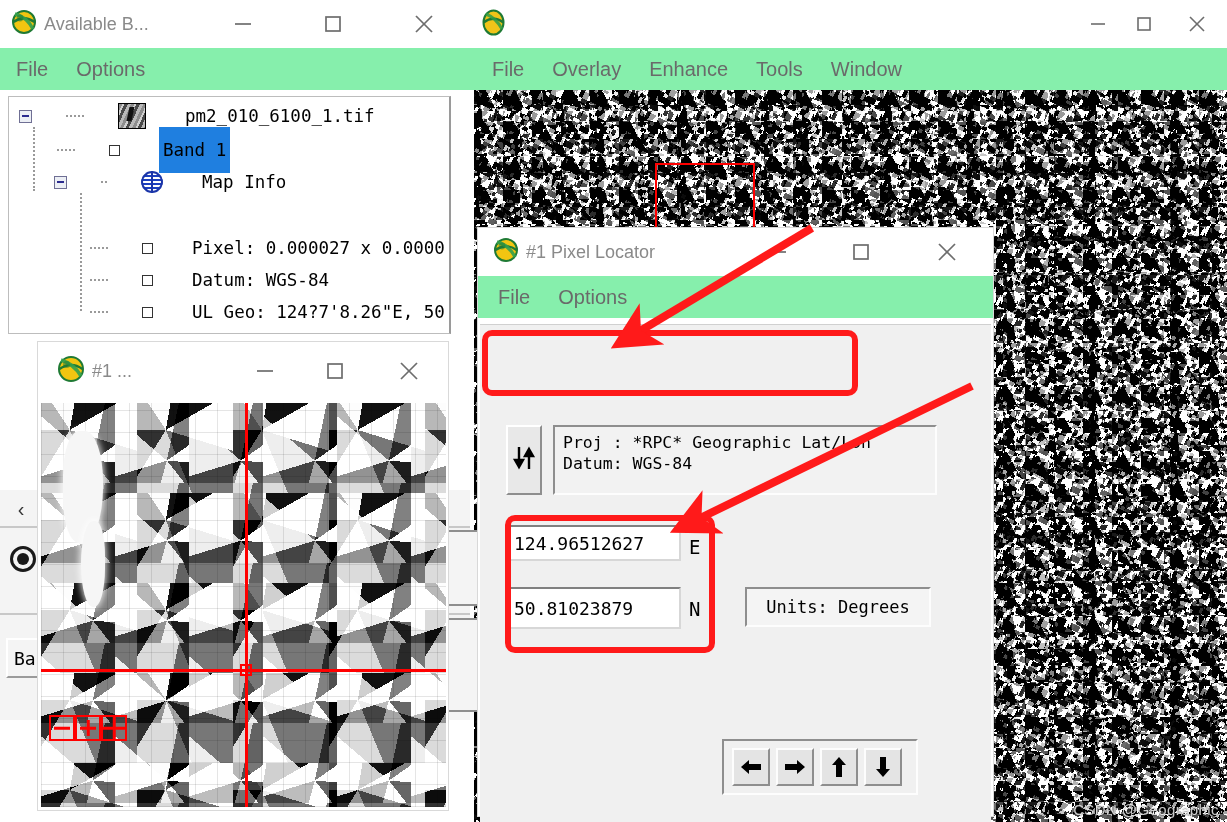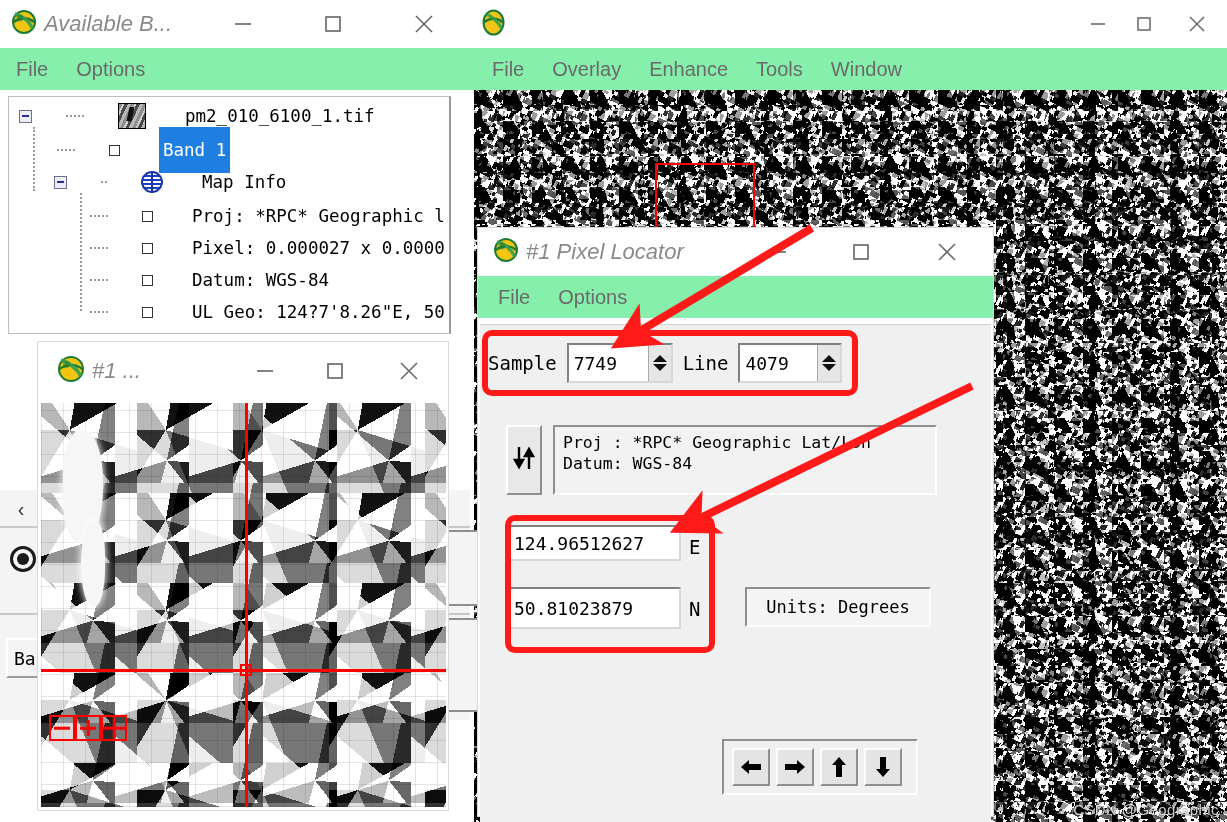--- a/index.html
+++ b/index.html
@@ -12,22 +12,22 @@
   #root { position: relative; width: 1227px; height: 822px; overflow: hidden; }
 
   
   .win { position: absolute; background: #ffffff; box-sizing: border-box; }
   .titlebar {
     position: relative; height: 48px; background: #ffffff;
     display: flex; align-items: center;
   }
   .titlebar .tb-icon { margin-left: 10px; margin-right: 6px; flex: 0 0 auto; }
   .titlebar .tb-title {
-    font-size: 22px; color: #8a8a8a; white-space: nowrap;
-    font-family: "Liberation Sans", sans-serif; letter-spacing: 0px; font-style: italic;
+    font-size: 18px; color: #8a8a8a; white-space: nowrap;
+    font-family: "Liberation Sans", sans-serif; letter-spacing: 0px;
   }
   .tb-buttons { position: absolute; right: 0; top: 0; height: 48px; display: flex; align-items: center; }
   .tb-btn {
     width: 46px; height: 48px; display: flex; align-items: center; justify-content: center;
     color: #6d6d6d;
   }
   .tb-btn svg { display: block; }
 
   .menubar {
     height: 42px; display: flex; align-items: center; background: #86efac;
@@ -75,21 +75,21 @@
       repeating-linear-gradient(0deg, #1c3fbf 0 2px, #ffffff 2px 4px),
       #2346c8;
     box-shadow: inset 0 0 0 2px #1b35a8;
     position: relative; overflow:hidden;
   }
   .globe-ico::before{
     content:""; position:absolute; left:50%; top:0; width:2px; height:100%;
     background:#1b35a8; transform: translateX(-50%);
   }
   .tree-label { margin-left: 8px; }
-  .tree-label.sel { background: #1f7fe0; color: #ffffff; padding: 13px 4px; }
+  .tree-label.sel { background: #1f7fe0; color: #000000; padding: 13px 4px; }
 
   
   #img-win { left: 470px; top: 0; width: 757px; height: 822px; background:#fff; }
   #img-win .img-canvas {
     position: absolute; left: 4px; top: 88px; width: 753px; height: 734px;
     overflow: hidden;
   }
   .noise {
     position:absolute; inset:0;
     background-color:#9a9a9a;
@@ -312,25 +312,20 @@
 
         <div class="tree-row" style="left:45px; top:74px;">
           <span class="exp-box">
               <i></i>
             </span>
           <span class="dotted-h" style="width:6px;"></span>
           <span class="globe-ico"></span>
           <span class="tree-label">Map Info</span>
         </div>
 
-        <div class="tree-row" style="left:78px; top:108px;">
-          <span class="dotted-h"></span>
-          <span class="leaf-box"></span>
-          <span class="tree-label">Proj: *RPC* Geographic l</span>
-        </div>
         <div class="tree-row" style="left:78px; top:140px;">
           <span class="dotted-h"></span>
           <span class="leaf-box"></span>
           <span class="tree-label">Pixel: 0.000027 x 0.0000</span>
         </div>
         <div class="tree-row" style="left:78px; top:172px;">
           <span class="dotted-h"></span>
           <span class="leaf-box"></span>
           <span class="tree-label">Datum: WGS-84</span>
         </div>
@@ -422,38 +417,20 @@
         </div>
       </div>
     </div>
     <div class="menubar" style="padding-left:6px;">
       <span class="menu-item">File</span>
       <span class="menu-item">Options</span>
     </div>
 
     <div class="pl-body">
 
-      <div style="position:absolute; left:8px; top:10px; width:372px; height:56px; display:flex; align-items:center; gap:10px;">
-        <span class="idl-text" style="font-size:19px;">Sample</span>
-        <div class="idl-field" style="width:106px;height:40px;">
-          <span style="flex:1;">7749</span>
-          <div class="spinner">
-            <div class="spin-up"></div>
-            <div class="spin-dn"></div>
-          </div>
-        </div>
-        <span class="idl-text" style="font-size:19px;">Line</span>
-        <div class="idl-field" style="width:104px;height:40px;">
-          <span style="flex:1;">4079</span>
-          <div class="spinner">
-            <div class="spin-up"></div>
-            <div class="spin-dn"></div>
-          </div>
-        </div>
-      </div>
 
       <div style="position:absolute; left:26px; top:100px; width:36px; height:70px; background:#e8e8e8;
                   border:2px solid; border-color:#fff #8e8e8e #8e8e8e #fff; box-sizing:border-box;
                   display:flex; align-items:center; justify-content:center;">
         <span>
           <svg width="24" height="26" viewBox="0 0 24 26">
             <path d="M7 2 L7 18 M7 22 L3 15 L11 15 Z" stroke="#000" stroke-width="2.4" fill="#000"></path>
             <path d="M17 24 L17 8 M17 4 L21 11 L13 11 Z" stroke="#000" stroke-width="2.4" fill="#000"></path>
           </svg>
         </span>

